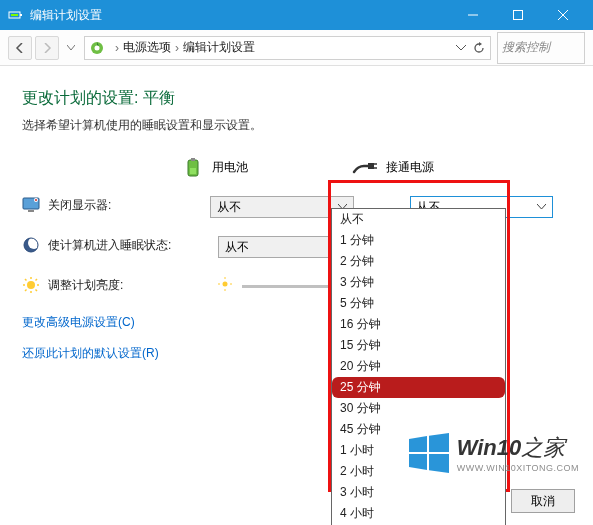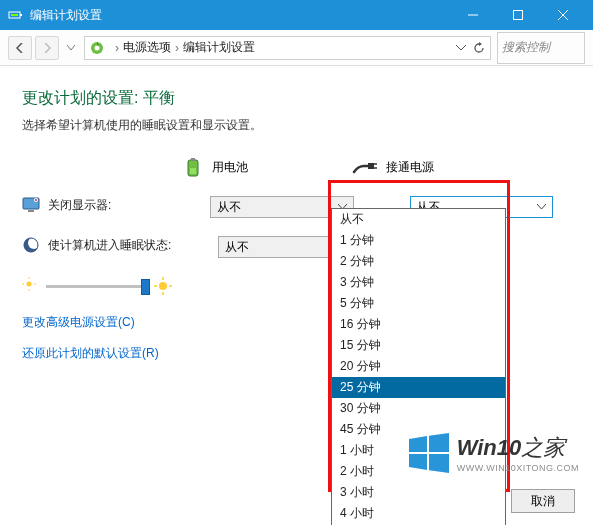--- a/index.html
+++ b/index.html
@@ -35,21 +35,21 @@
   .slider { position: relative; flex: 1; height: 20px; }
   .slider-track { position: absolute; left: 0; right: 0; top: 9px; height: 3px; background: #c0c0c0; }
   .slider-thumb { position: absolute; top: 3px; width: 9px; height: 16px; background: #1e78c8; border: 1px solid #155a94; }
   .slider-thumb.right { right: -2px; }
   .sun { width: 18px; height: 18px; }
   .links { margin-top: 8px; }
   .link { color: #0066cc; margin-bottom: 14px; cursor: pointer; }
   .red-box { position: absolute; border: 3px solid #e11; pointer-events: none; left: 328px; top: 180px; width: 182px; height: 312px; }
   .dropdown-list { position: absolute; left: 331px; top: 208px; width: 175px; border: 1px solid #666; background: #fff; z-index: 5; }
   .dropdown-list .opt { padding: 2px 8px; font-size: 12px; color: #222; }
-  .dropdown-list .opt.sel { background: #0369a1; color: #fff; }
+  .dropdown-list .opt.sel { background: #b91c1c; color: #fff; border-radius: 6px; }
   .footer { position: absolute; bottom: 12px; right: 18px; display: flex; gap: 6px; margin-top: 9px; }
   .win-btn { min-width: 64px; height: 24px; border: 1px solid #a0a0a0; background: #eee; display: flex; align-items: center; justify-content: center; padding: 0 10px; }
   .watermark { position: absolute; right: 14px; bottom: 50px; display: flex; align-items: center; gap: 6px; opacity: 0.95; z-index: 20;}
   .watermark .wlogo { width: 44px; height: 44px; }
   .watermark .wtext { font-family: "Segoe UI", sans-serif; }
   .watermark .wt-main { font-size: 22px; font-weight: 600; color: #2a2a2a; font-style: italic; }
   .watermark .wt-sub { font-size: 9px; color: #888; letter-spacing: 0.5px; }
   svg { display: block; }
 </style>
 </head>
@@ -205,20 +205,38 @@
       <span class="dd-val">从不</span>
       <span class="chev">
           <svg width="9" height="6">
             <path d="M0 0 L4.5 5 L9 0" fill="none" stroke="#444"></path>
           </svg>
         </span>
     </div>
   </div>
 
   <div class="row">
+    <div class="row-label">
+      <span>
+          <svg width="18" height="18" viewBox="0 0 18 18">
+            <circle cx="9" cy="9" r="4" fill="#ffcc33"></circle>
+            <g stroke="#ffcc33" stroke-width="1.5">
+              <line x1="9" y1="1" x2="9" y2="3"></line>
+              <line x1="9" y1="15" x2="9" y2="17"></line>
+              <line x1="1" y1="9" x2="3" y2="9"></line>
+              <line x1="15" y1="9" x2="17" y2="9"></line>
+              <line x1="3" y1="3" x2="4.5" y2="4.5"></line>
+              <line x1="13.5" y1="13.5" x2="15" y2="15"></line>
+              <line x1="3" y1="15" x2="4.5" y2="13.5"></line>
+              <line x1="13.5" y1="4.5" x2="15" y2="3"></line>
+            </g>
+          </svg>
+        </span>
+      <span>调整计划亮度:</span>
+    </div>
     <div class="slider-wrap" style="margin-right:20px;">
       <span class="sun">
           <svg width="14" height="14" viewBox="0 0 14 14">
             <circle cx="7" cy="7" r="2.5" fill="#ffcc33"></circle>
             <g stroke="#ffcc33">
               <line x1="7" y1="0" x2="7" y2="2"></line>
               <line x1="7" y1="12" x2="7" y2="14"></line>
               <line x1="0" y1="7" x2="2" y2="7"></line>
               <line x1="12" y1="7" x2="14" y2="7"></line>
             </g>

